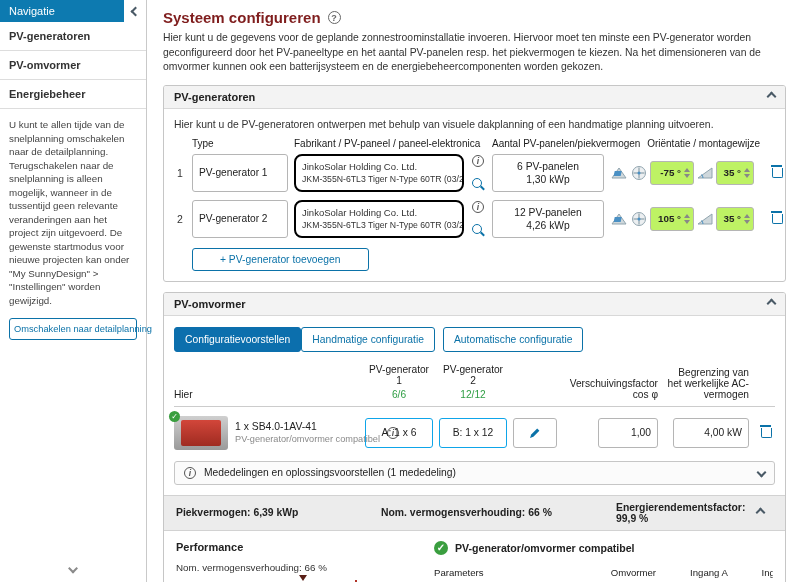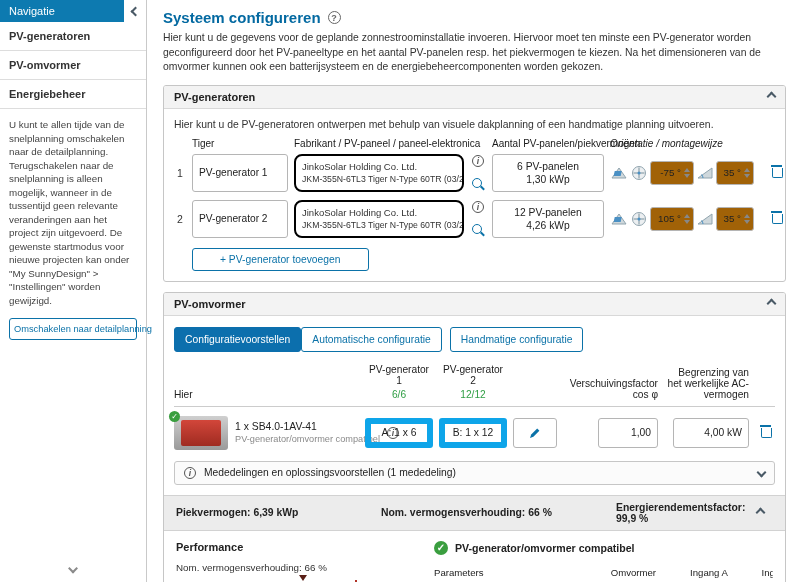--- a/index.html
+++ b/index.html
@@ -38,51 +38,51 @@
   .side-collapse { width:22px; display:flex; align-items:center; justify-content:center; cursor:pointer; }
   .snav { padding:8px 9px; font-weight:700; color:#333; border-bottom:1px solid #ddd; font-size:11px; cursor:pointer; }
   .snav:first-of-type { border-top:1px solid #ddd; }
   .side-note { padding:9px 9px 4px; font-size:9.8px; color:#444; line-height:1.38; }
   .side-btn { margin:7px 9px; border:1px solid #0b72a8; color:#0b72a8; background:#fff; padding:5px 4px; font-size:9.3px;
               border-radius:3px; text-align:center; white-space:nowrap; cursor:pointer; font-family:inherit; }
   .side-bottom { position:absolute; bottom:6px; left:50%; transform:translateX(-50%); }
 
   
   .main { flex:1; padding:9px 14px 0 16px; overflow:hidden; position:relative; }
-  .page-title { font-size:15px; font-weight:700; display:flex; align-items:center; gap:7px; color:#0369a1; }
+  .page-title { font-size:15px; font-weight:700; display:flex; align-items:center; gap:7px; color:#7f1d1d; }
   .page-desc { font-size:10.4px; color:#333; margin-top:5px; line-height:1.4; }
 
   .panel { border:1px solid #c6c6c6; border-radius:3px; margin-top:10px; overflow:hidden; }
   .panel-h { background:#f3f3f3; border-bottom:1px solid #d8d8d8; padding:5px 10px; display:flex; justify-content:space-between;
              align-items:center; font-weight:700; font-size:11px; cursor:pointer; }
   .panel-b { padding:8px 10px; }
   .panel-intro { font-size:10.4px; color:#333; margin:2px 0 8px; }
 
   
   .grow { display:flex; gap:6px; align-items:center; margin-bottom:8px; }
   .ghead { display:flex; gap:6px; margin:4px 0 5px; font-size:10px; color:#1a1a1a; }
   .c-idx { width:12px; min-width:12px; font-size:10.5px; color:#333; text-align:center; }
   .c-name { width:96px; min-width:96px; }
   .c-mod { width:170px; min-width:170px; }
   .c-ico { width:16px; min-width:16px; }
   .c-cnt { width:112px; min-width:112px; white-space:nowrap; }
   .c-orient { width:150px; min-width:150px; }
   .c-del { width:20px; min-width:20px; }
   .ghead .c-cnt { overflow:visible; }
-  .ghead .c-orient { white-space:nowrap;font-style:italic; }
+  .ghead .c-orient { text-align:right; white-space:nowrap; }
   .name-input { width:100%; height:38px; border:1px solid #b5b5b5; border-radius:3px; padding:0 6px; font-size:10.2px; font-family:inherit; color:#222; }
   .mod-box { border:2px solid #000000; border-radius:8px; padding:5px 6px; height:38px; overflow:hidden; }
   .mod-line1 { font-size:9.5px; color:#333; white-space:nowrap; }
   .mod-line2 { font-size:8.7px; color:#333; white-space:nowrap; margin-top:2px; }
   .ico-col { display:flex; flex-direction:column; justify-content:space-between; align-items:center; height:38px; padding:1px 0; }
   .cnt-box { border:1px solid #b5b5b5; border-radius:3px; height:38px; display:flex; flex-direction:column; align-items:center;
              justify-content:center; font-size:10.3px; gap:2px; color:#222; }
   .orient { display:flex; align-items:center; gap:3px; }
   .angle-box { border:1px solid #b5b5b5; border-radius:3px; height:24px; display:flex; align-items:center; justify-content:flex-end;
-               padding:0 3px; font-size:9.8px; gap:3px; background:#a16207; width:44px; cursor:text; }
+               padding:0 3px; font-size:9.8px; gap:3px; background:#bef264; width:44px; cursor:text;font-weight:bold; }
   .angle-box.narrow { width:38px; }
   .spn { display:flex; flex-direction:column; gap:2px; }
   .spn i { display:block; width:0; height:0; border-left:3px solid transparent; border-right:3px solid transparent; }
   .spn .u { border-bottom:4px solid #888; }
   .spn .d { border-top:4px solid #888; }
   .add-btn { display:inline-block; border:1px solid #0b72a8; color:#0b72a8; background:#fff; border-radius:3px;
              padding:5px 27px; font-size:10.3px; margin:2px 0 2px 18px; cursor:pointer; font-family:inherit; }
 
   
   .btn-row { display:flex; align-items:center; margin:3px 0 12px; }
@@ -101,21 +101,21 @@
   .ic-limit { width:85px; min-width:85px; text-align:right; }
   .ic-del { width:20px; min-width:20px; }
   .gen-count { color:#2f9e44; margin-top:3px; }
   .inv-img { width:54px; height:34px; min-width:54px; border-radius:3px; background:linear-gradient(180deg,#cfcfcf,#9a9a9a); position:relative; }
   .inv-img::after { content:""; position:absolute; left:7px; top:4px; right:7px; bottom:4px; border-radius:2px;
                     background:linear-gradient(180deg,#d2463a,#9f2b21); }
   .inv-img .ok-ic { position:absolute; left:-5px; top:-5px; }
   .inv-name { font-size:10.4px; color:#222; white-space:nowrap; }
   .inv-sub { font-size:9.2px; color:#8a8a8a; white-space:nowrap; margin-top:2px; }
   .type-info { margin-left:auto; margin-right:6px; }
-  .gen-box { border:6px solid #0ea5e9; border-radius:3px; height:30px; display:flex; align-items:center; justify-content:center; font-size:10.3px; }
+  .gen-box { border:1px solid #0ea5e9; border-radius:3px; height:30px; display:flex; align-items:center; justify-content:center; font-size:10.3px; }
   .pencil-box { border:1px solid #b5b5b5; border-radius:3px; height:30px; display:flex; align-items:center; justify-content:center; cursor:pointer; background:#fff; width:100%; }
   .num-input { border:1px solid #b5b5b5; border-radius:3px; height:30px; text-align:right; padding:0 6px; font-size:10.3px; font-family:inherit; color:#222; }
   .cos-in { width:60px; margin-left:auto; display:block; }
   .limit-in { width:76px; margin-left:auto; display:block; }
 
   .msg-bar { border:1px solid #c6c6c6; border-radius:3px; margin-top:11px; padding:5px 9px; display:flex; align-items:center;
              gap:8px; font-size:10.3px; background:#fbfbfb; cursor:pointer; }
   .msg-bar .cv { margin-left:auto; }
 
   .summary { background:#ececec; border-top:1px solid #d2d2d2; border-bottom:1px solid #d2d2d2; margin:10px -10px 0;
@@ -173,21 +173,21 @@
     <div class="panel">
       <div class="panel-h">
         <span>PV-generatoren</span>
         <span class="cv cv-up"></span>
       </div>
       <div class="panel-b">
         <div class="panel-intro">Hier kunt u de PV-generatoren ontwerpen met behulp van visuele dakplanning of een handmatige planning uitvoeren.</div>
 
         <div class="ghead">
           <div class="c-idx"></div>
-          <div class="c-name">Tiger</div>
+          <div class="c-name">Type</div>
           <div class="c-mod" style="white-space:nowrap;">Fabrikant / PV-paneel / paneel-elektronica</div>
           <div class="c-ico"></div>
           <div class="c-cnt">Aantal PV-panelen/piekvermogen</div>
           <div class="c-orient">Oriëntatie / montagewijze</div>
           <div class="c-del"></div>
         </div>
 
         
         <div class="grow">
           <div class="c-idx">1</div>
@@ -293,22 +293,22 @@
     <div class="panel">
       <div class="panel-h">
         <span>PV-omvormer</span>
         <span class="cv cv-up"></span>
       </div>
       <div class="panel-b">
 
         <div class="btn-row">
           <button class="btn-primary">Configuratievoorstellen</button>
           <div class="btn-group">
+            <button class="btn-outline">Handmatige configuratie</button>
             <button class="btn-outline">Automatische configuratie</button>
-            <button class="btn-outline">Handmatige configuratie</button>
           </div>
         </div>
 
         <div class="inv-head">
           <div class="ic-type" style="align-items:flex-end;">
             <span>Hier</span>
           </div>
           <div class="ic-gen">
             <div>PV-generator 1</div>
             <div class="gen-count">6/6</div>

